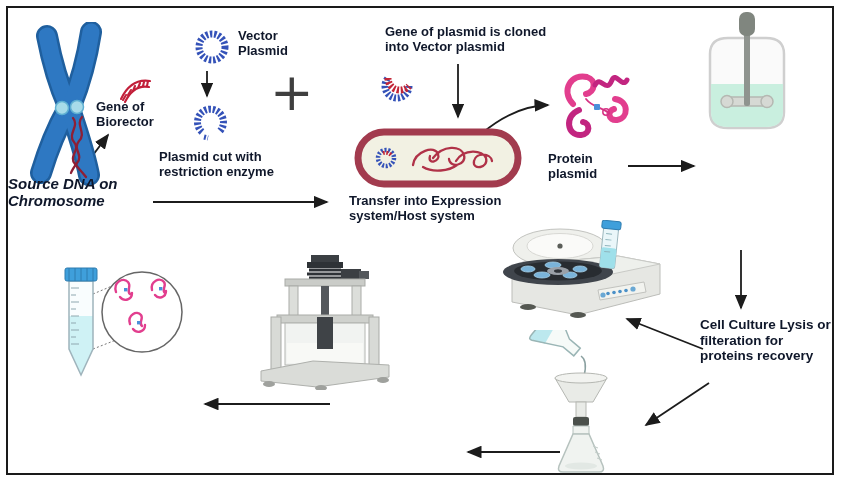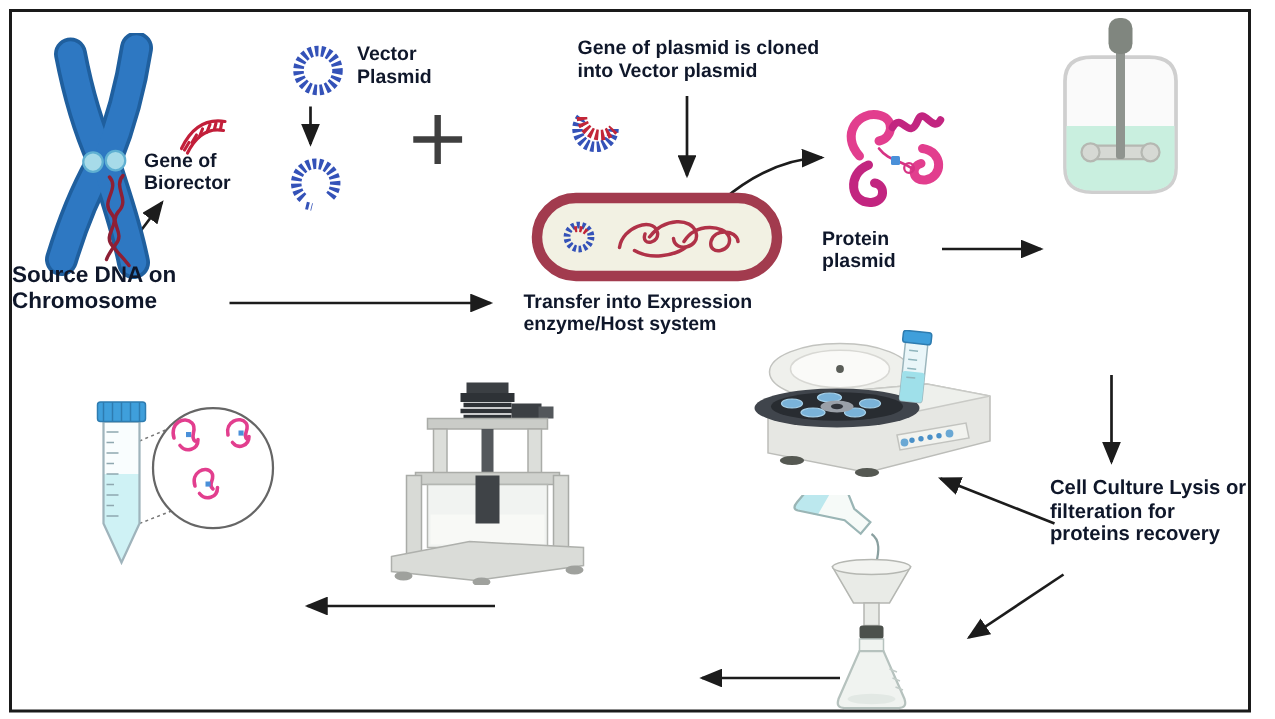--- a/index.html
+++ b/index.html
@@ -8,21 +8,21 @@
     font-family:"Liberation Sans",sans-serif;overflow:hidden;
   }
   #frame{
     position:absolute;left:6px;top:6px;width:828px;height:469px;
     border:2px solid #1a1a1a;box-sizing:border-box;pointer-events:none;
   }
   .label{
     position:absolute;font-weight:bold;font-size:13px;line-height:1.16;
     color:#0f172a;letter-spacing:0;
   }
-  .label.big{font-size:15px;}
+  .label.big{font-size:15px;font-style:italic;}
   .plus{
     position:absolute;font-family:"DejaVu Sans",sans-serif;font-weight:400;
     font-size:52px;color:#3f3f3f;line-height:1;
   }
   .icon{position:absolute;}
   svg{display:block;}
 </style>
 </head>
 <body>
 
@@ -94,41 +94,42 @@
     <circle cx="20" cy="20" r="13" fill="none" stroke="#3452b8" stroke-width="7" stroke-dasharray="2.4 1.8"></circle>
   </svg>
 
   <div class="label" style="left:238px;top:28px;width:55px">Vector Plasmid</div>
 
   <svg class="icon" style="left:192px;top:101px" width="40" height="40" viewBox="0 0 40 40">
     <path d="M10,31 A13,13 0 1 1 28,30" fill="none" stroke="#3452b8" stroke-width="7" stroke-dasharray="2.4 1.8"></path>
     <path d="M12,36 L16,37" fill="none" stroke="#3452b8" stroke-width="5" stroke-dasharray="2 1.6"></path>
   </svg>
 
+  <div class="label" style="left:159px;top:149px;width:122px">Plasmid cut with restriction enzyme</div>
 
   <div class="plus" style="left:270px;top:66px">+</div>
 
   <div class="label" style="left:385px;top:24px;width:172px">Gene of plasmid is cloned into Vector plasmid</div>
 
   <svg class="icon" style="left:378px;top:67px" width="38" height="38" viewBox="0 0 38 38">
     <path d="M31,19 A12,12 0 1 1 10,11" fill="none" stroke="#3452b8" stroke-width="7" stroke-dasharray="2.2 1.7"></path>
     <path d="M10,11 A12,12 0 0 0 31,19" fill="none" stroke="#c22638" stroke-width="7" stroke-dasharray="2.2 1.7"></path>
   </svg>
 
   <svg class="icon" style="left:353px;top:127px" width="170" height="62" viewBox="0 0 170 62">
     <rect x="5" y="5" width="160" height="52" rx="26" fill="#f2f1e3" stroke="#a23b4e" stroke-width="7"></rect>
     <circle cx="33" cy="31" r="8" fill="none" stroke="#3452b8" stroke-width="4.5" stroke-dasharray="2 1.6"></circle>
     <path d="M30,26 A8,8 0 0 1 38,28" fill="none" stroke="#c22638" stroke-width="4" stroke-dasharray="1.8 1.5"></path>
     <path d="M60,38 C62,24 82,18 85,27 C88,35 74,38 77,29
              M80,31 C90,18 108,18 111,28 C114,38 97,42 96,32
              M103,34 C111,21 130,23 133,31 C136,41 119,44 121,34 C123,25 138,26 139,34
              M70,40 C80,46 96,44 104,38" fill="none" stroke="#b03248" stroke-width="2.3" stroke-linecap="round"></path>
   </svg>
 
-  <div class="label" style="left:349px;top:193px;width:168px">Transfer into Expression enzyme/Host system</div>
+  <div class="label" style="left:349px;top:193px;width:168px">Transfer into Expression system/Host system</div>
 
   <svg class="icon" style="left:556px;top:68px" width="78" height="78" viewBox="0 0 78 78">
     <g fill="none" stroke-linecap="round">
       <path d="M17,36 C4,22 16,5 31,9 C41,12 39,24 30,26" stroke="#e23e8e" stroke-width="6"></path>
       <path d="M39,17 C45,6 50,27 56,12 C60,3 66,21 71,12" stroke="#c22580" stroke-width="5"></path>
       <path d="M59,31 C73,33 73,50 61,52 C52,53 51,43 58,41" stroke="#e23e8e" stroke-width="6"></path>
       <path d="M23,42 C8,48 11,68 25,67 C35,66 34,55 27,54" stroke="#c22580" stroke-width="6"></path>
       <path d="M30,31 C36,39 45,39 53,45" stroke="#d63384" stroke-width="1.8"></path>
       <circle cx="50" cy="44" r="3.2" stroke="#d63384" stroke-width="1.5"></circle>
       <rect x="38" y="36" width="6" height="6" rx="1" fill="#4a90d9" stroke="none"></rect>

